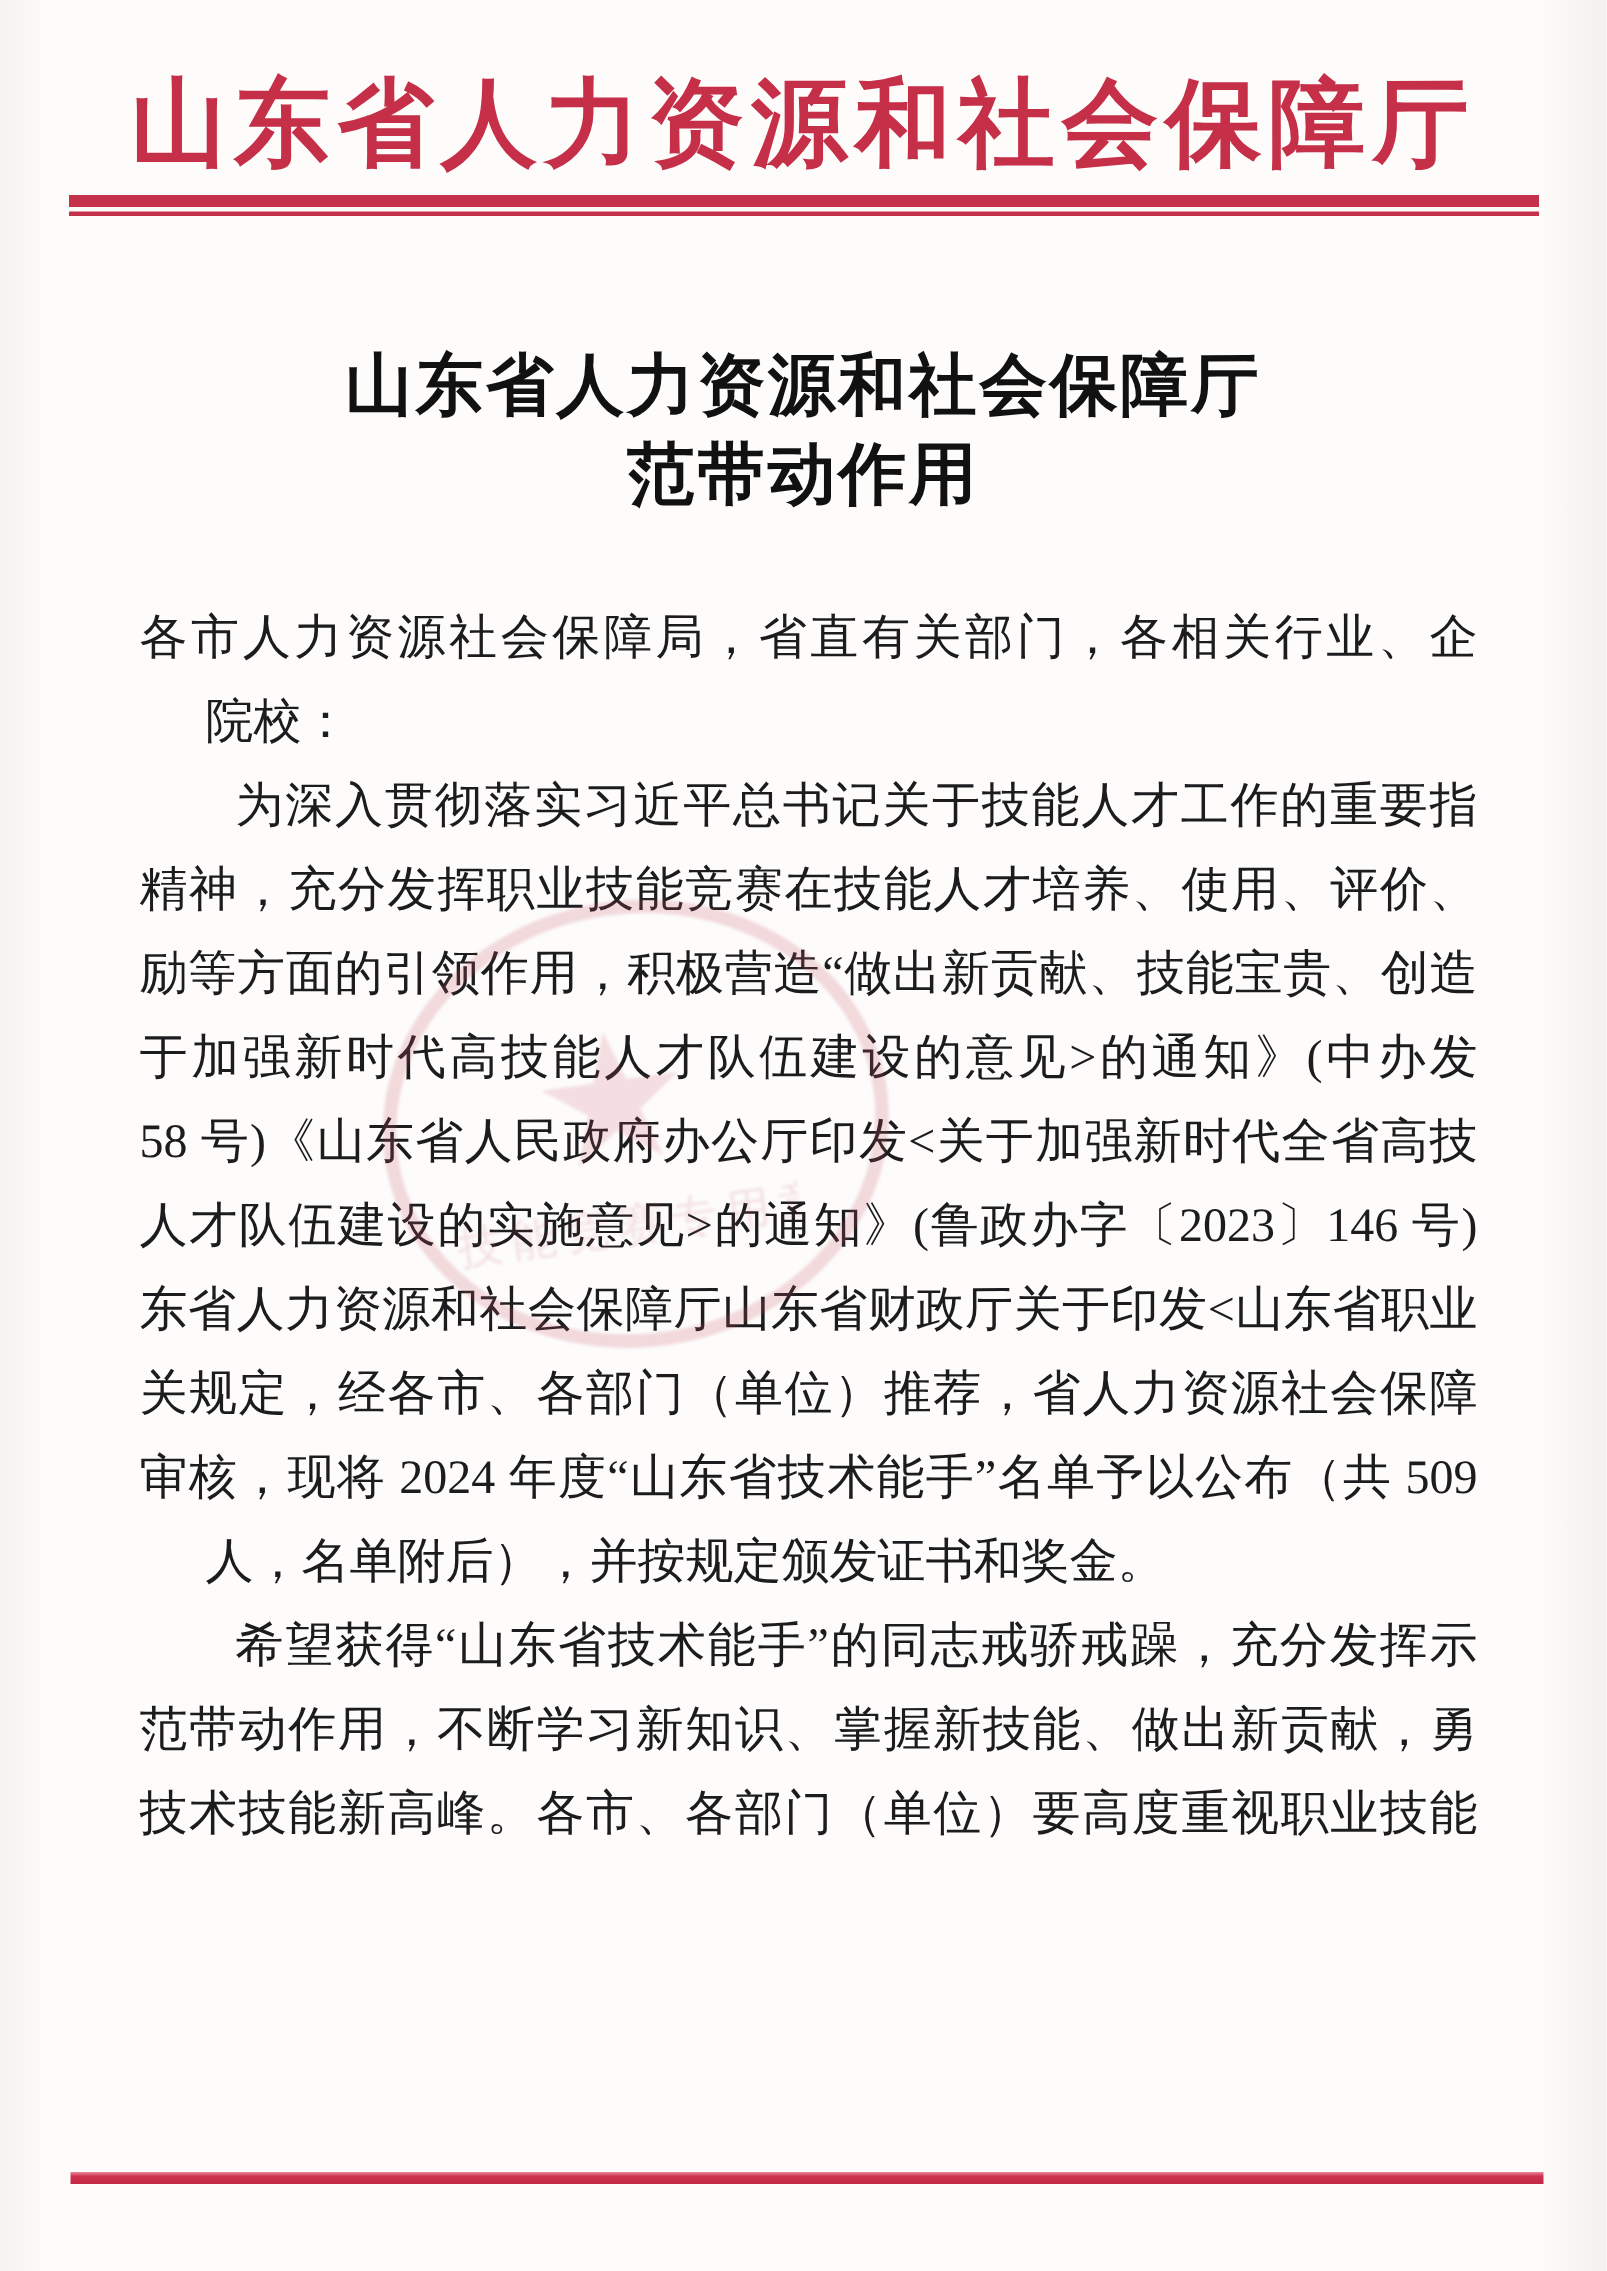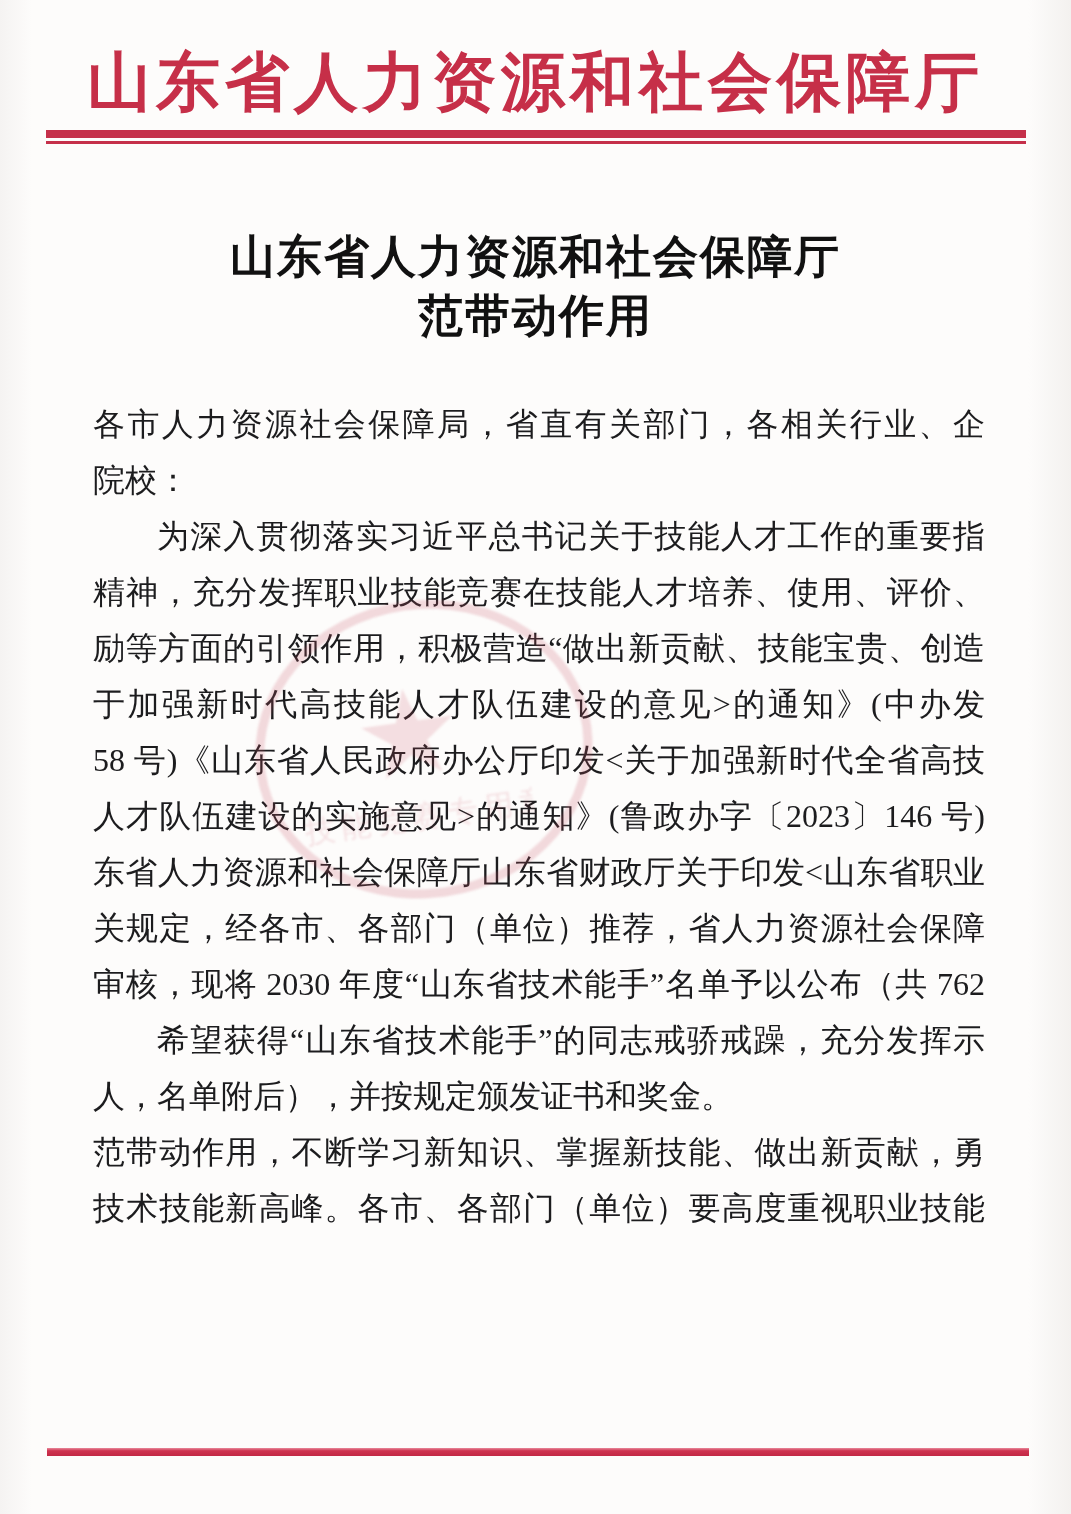--- a/index.html
+++ b/index.html
@@ -49,21 +49,21 @@
     line-height: 56px;
   }
   .line {
     height: 56px;
     max-height: 56px;
     overflow: hidden;
     text-align: justify;
     text-align-last: justify;
     white-space: normal;
   }
-  .line.end { text-align-last: left; }
+  .line.end { text-align-last: left; margin-left: 44px; }
   .line.indent { text-indent: 64px; }
 
   .seal {
     position: absolute;
     left: 255px;
     top: 600px;
     width: 340px;
     height: 300px;
     z-index: 0;
     opacity: 0.55;
@@ -133,22 +133,22 @@
     <div class="line">各市人力资源社会保障局，省直有关部门，各相关行业、企业、</div>
     <div class="line end">院校：</div>
     <div class="line indent">为深入贯彻落实习近平总书记关于技能人才工作的重要指示</div>
     <div class="line">精神，充分发挥职业技能竞赛在技能人才培养、使用、评价、激</div>
     <div class="line">励等方面的引领作用，积极营造“做出新贡献、技能宝贵、创造伟</div>
     <div class="line">于加强新时代高技能人才队伍建设的意见&gt;的通知》(中办发〔2022〕</div>
     <div class="line">58 号)《山东省人民政府办公厅印发&lt;关于加强新时代全省高技能</div>
     <div class="line">人才队伍建设的实施意见&gt;的通知》(鲁政办字〔2023〕146 号)《山</div>
     <div class="line">东省人力资源和社会保障厅山东省财政厅关于印发&lt;山东省职业</div>
     <div class="line">关规定，经各市、各部门（单位）推荐，省人力资源社会保障厅</div>
-    <div class="line">审核，现将 2030 年度“山东省技术能手”名单予以公布（共 762</div>
+    <div class="line">审核，现将 2024 年度“山东省技术能手”名单予以公布（共 509</div>
+    <div class="line end">人，名单附后），并按规定颁发证书和奖金。</div>
     <div class="line indent">希望获得“山东省技术能手”的同志戒骄戒躁，充分发挥示</div>
-    <div class="line end">人，名单附后），并按规定颁发证书和奖金。</div>
     <div class="line">范带动作用，不断学习新知识、掌握新技能、做出新贡献，勇攀</div>
     <div class="line">技术技能新高峰。各市、各部门（单位）要高度重视职业技能竞</div>
   </div>
 
   <div class="rule-bottom"></div>
 
 </div>
 
 </body></html>

